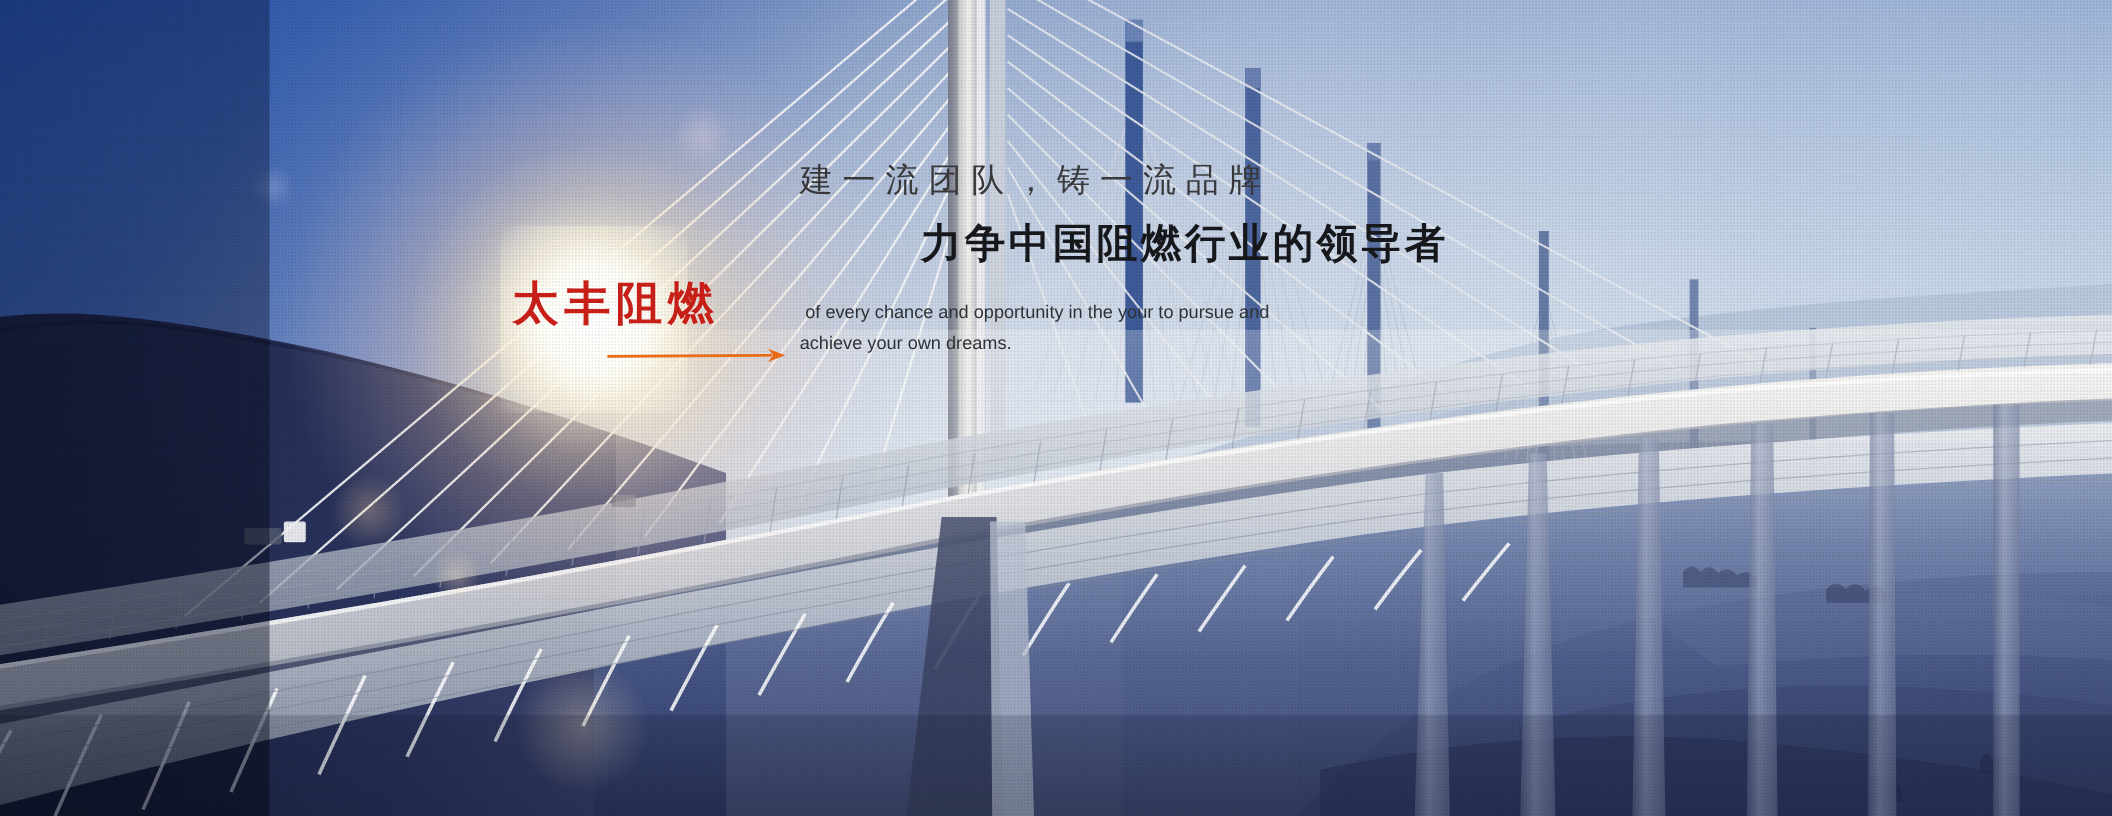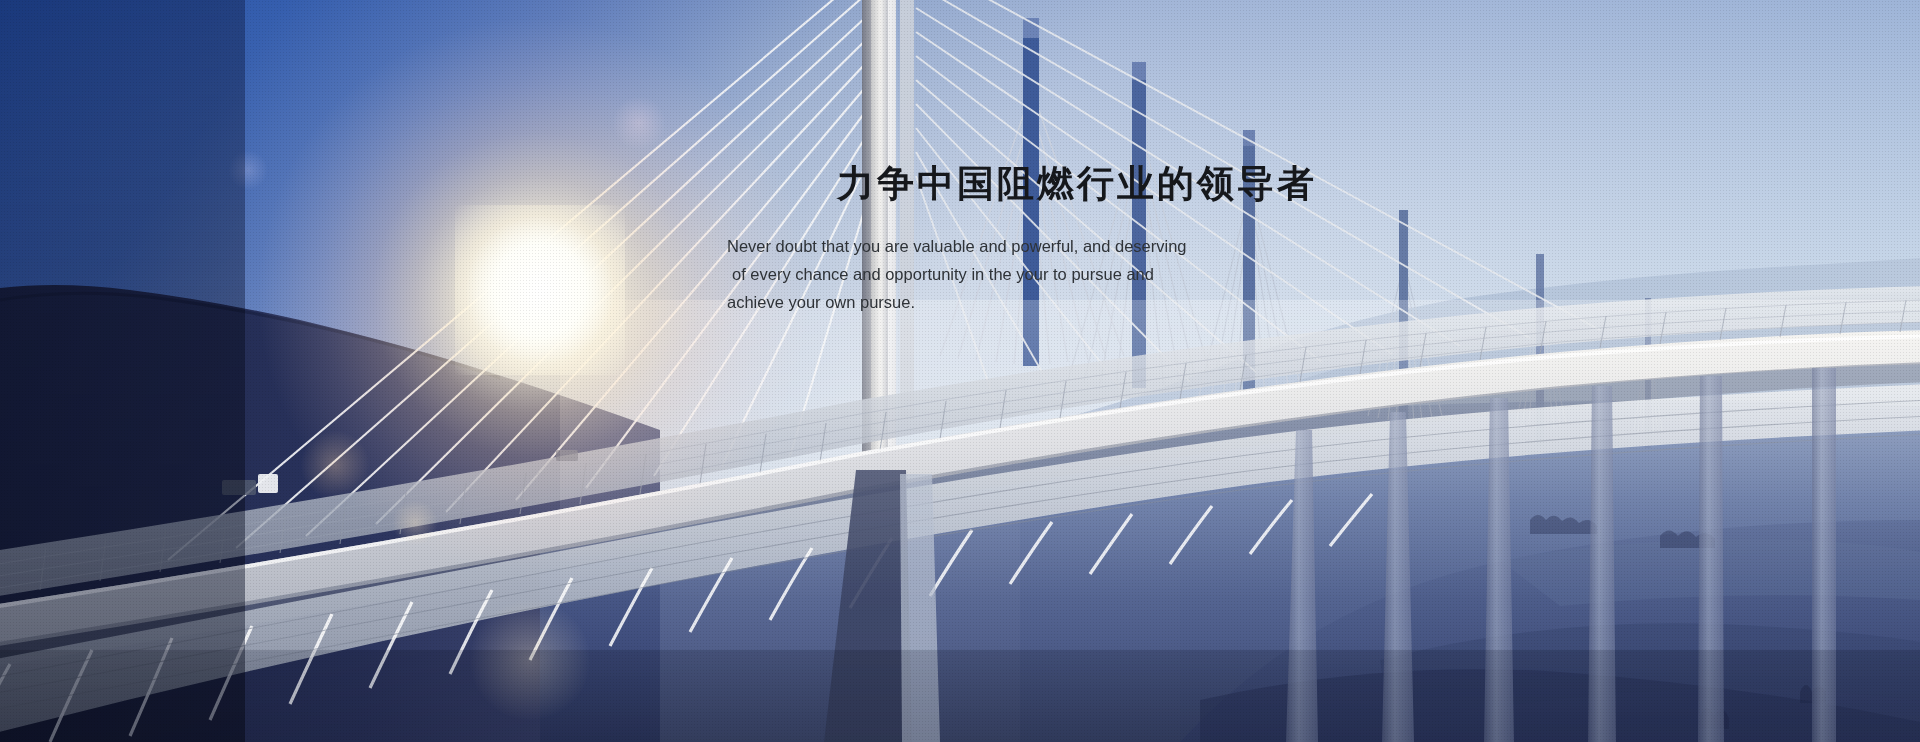--- a/index.html
+++ b/index.html
@@ -365,25 +365,34 @@
   <div class="sun-core"></div>
   <div class="flare" style="left:300px;top:430px;width:70px;height:70px;background:radial-gradient(circle,rgba(255,214,170,.30),rgba(255,214,170,0) 70%);"></div>
   <div class="flare" style="left:392px;top:500px;width:46px;height:46px;background:radial-gradient(circle,rgba(255,232,200,.35),rgba(255,232,200,0) 70%);"></div>
   <div class="flare" style="left:612px;top:96px;width:54px;height:54px;background:radial-gradient(circle,rgba(255,226,235,.28),rgba(255,226,235,0) 70%);"></div>
   <div class="flare" style="left:228px;top:150px;width:40px;height:40px;background:radial-gradient(circle,rgba(235,225,255,.22),rgba(235,225,255,0) 70%);"></div>
   <div class="flare" style="left:470px;top:600px;width:120px;height:120px;background:radial-gradient(circle,rgba(255,236,200,.32),rgba(255,236,200,0) 72%);"></div>
 
   <div class="left-panel"></div>
   <div class="bottom-band"></div>
 
+  <div class="logo-block">
+    <div class="logo-text">太丰阻燃</div>
+    <div class="logo-arrow">
+      <svg width="170" height="16" viewBox="0 0 170 16">
+        <line x1="0" y1="9" x2="150" y2="8" stroke="#ef6d17" stroke-width="2.4"></line>
+        <path d="M146 2 L162 8 L146 14 L151 8 Z" fill="#ef6d17"></path>
+      </svg>
+    </div>
+  </div>
 
   <div class="copy">
+    <div class="headline-1">建一流团队，铸一流品牌</div>
     <div class="headline-2">力争中国阻燃行业的领导者</div>
     <div class="sub">
-      <p>Never doubt that you are valuable and powerful, and deserving</p>
       <p class="indent"> of every chance and opportunity in the your to pursue and</p>
-      <p>achieve your own pursue.</p>
+      <p>achieve your own dreams.</p>
     </div>
   </div>
 
   <div class="texture"></div>
 
 </div>
 
 </body></html>

